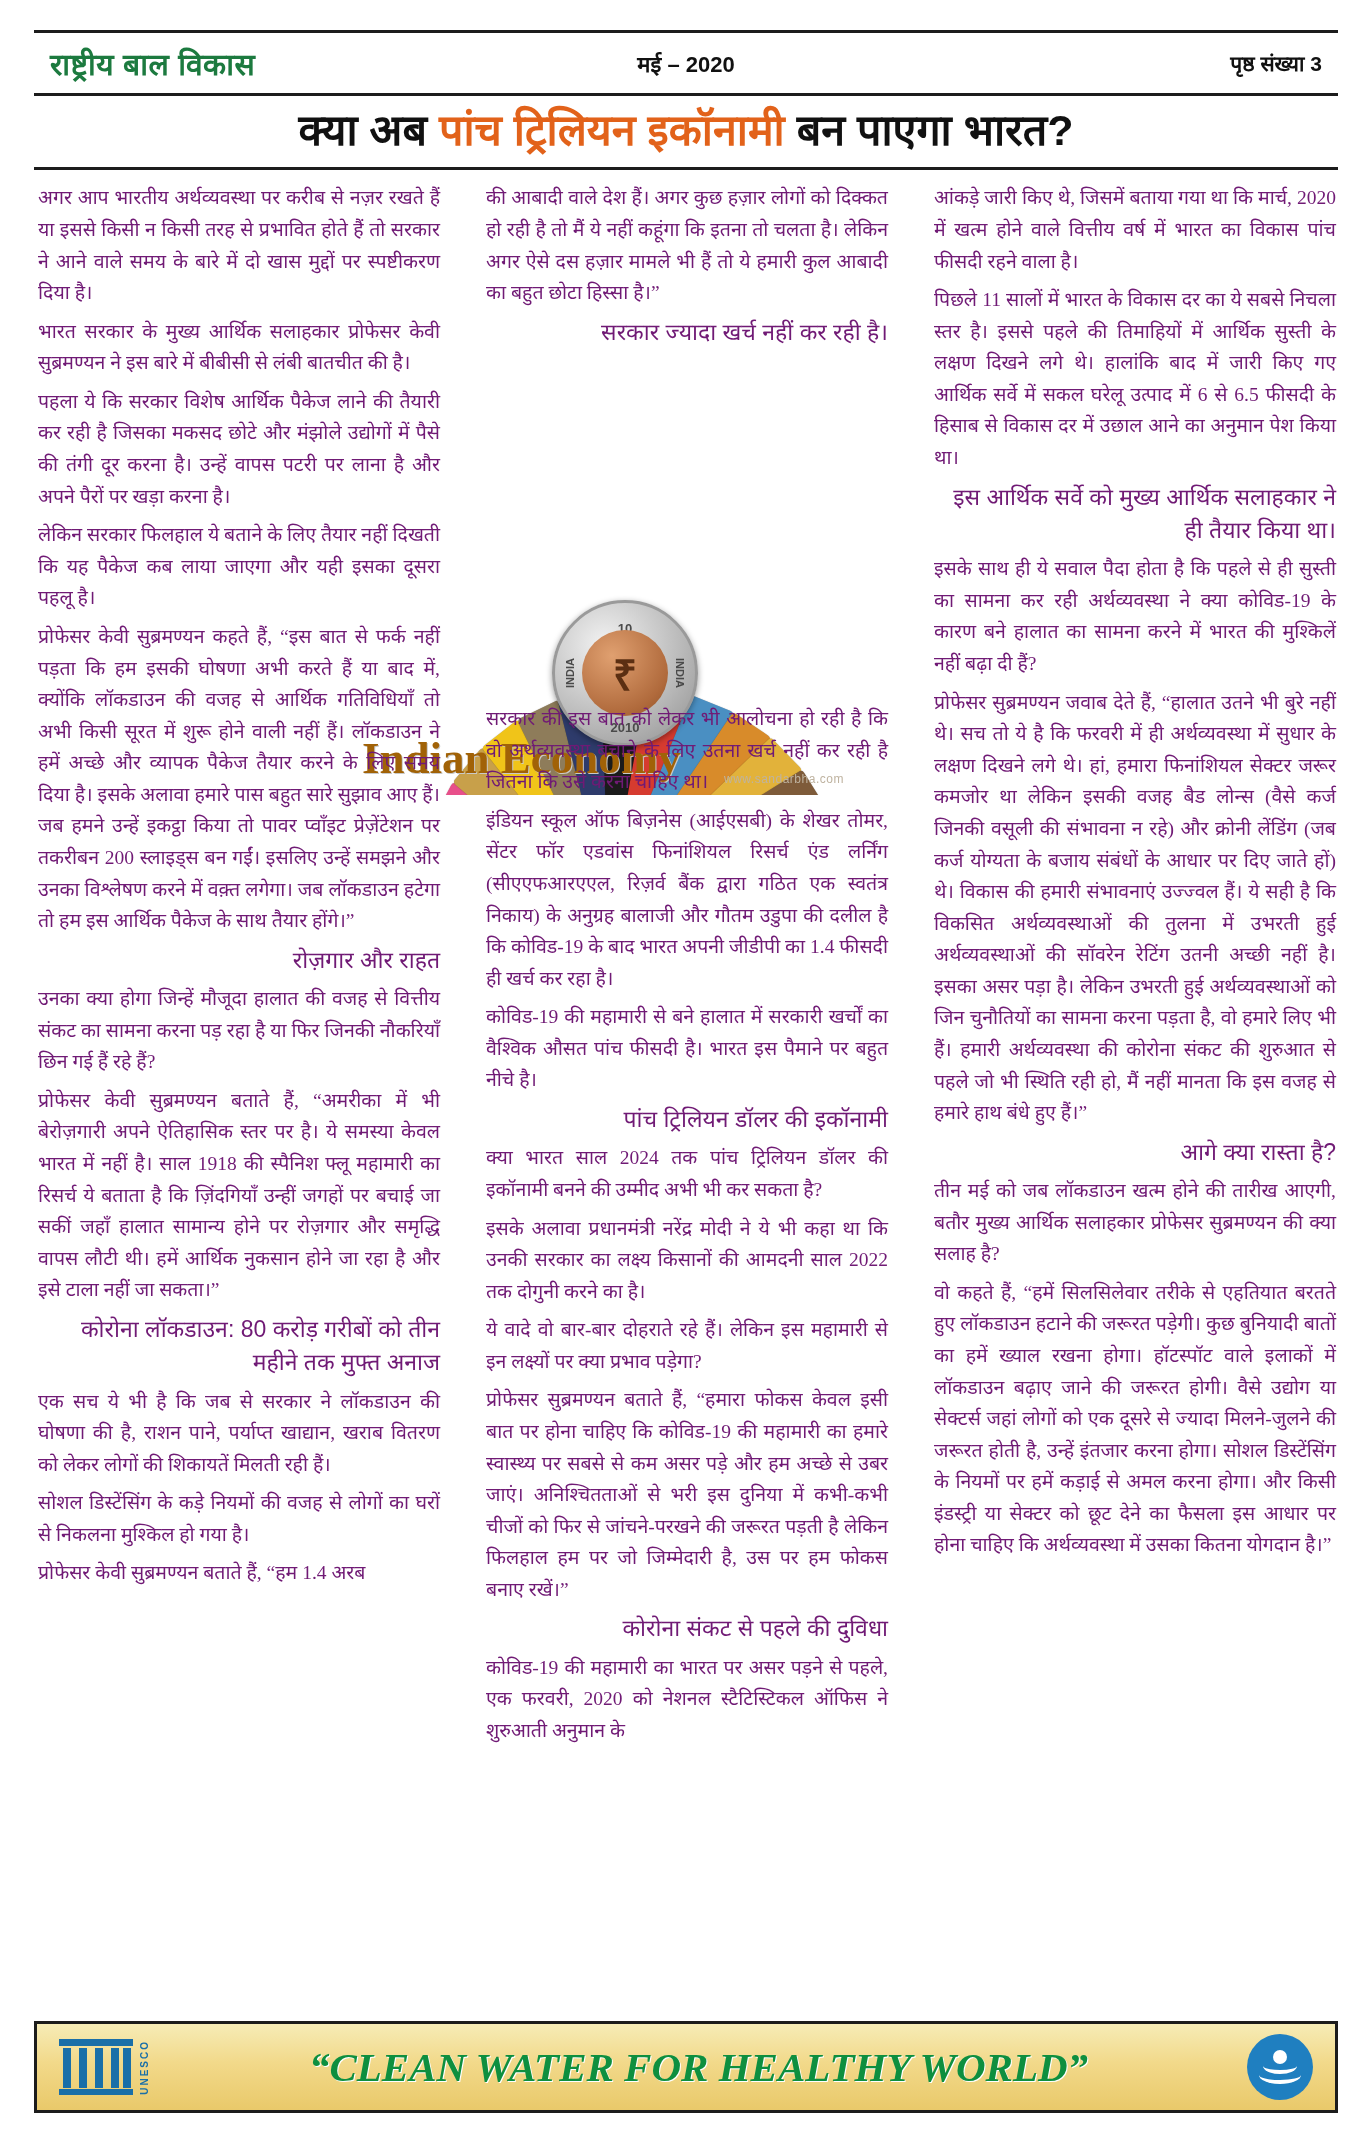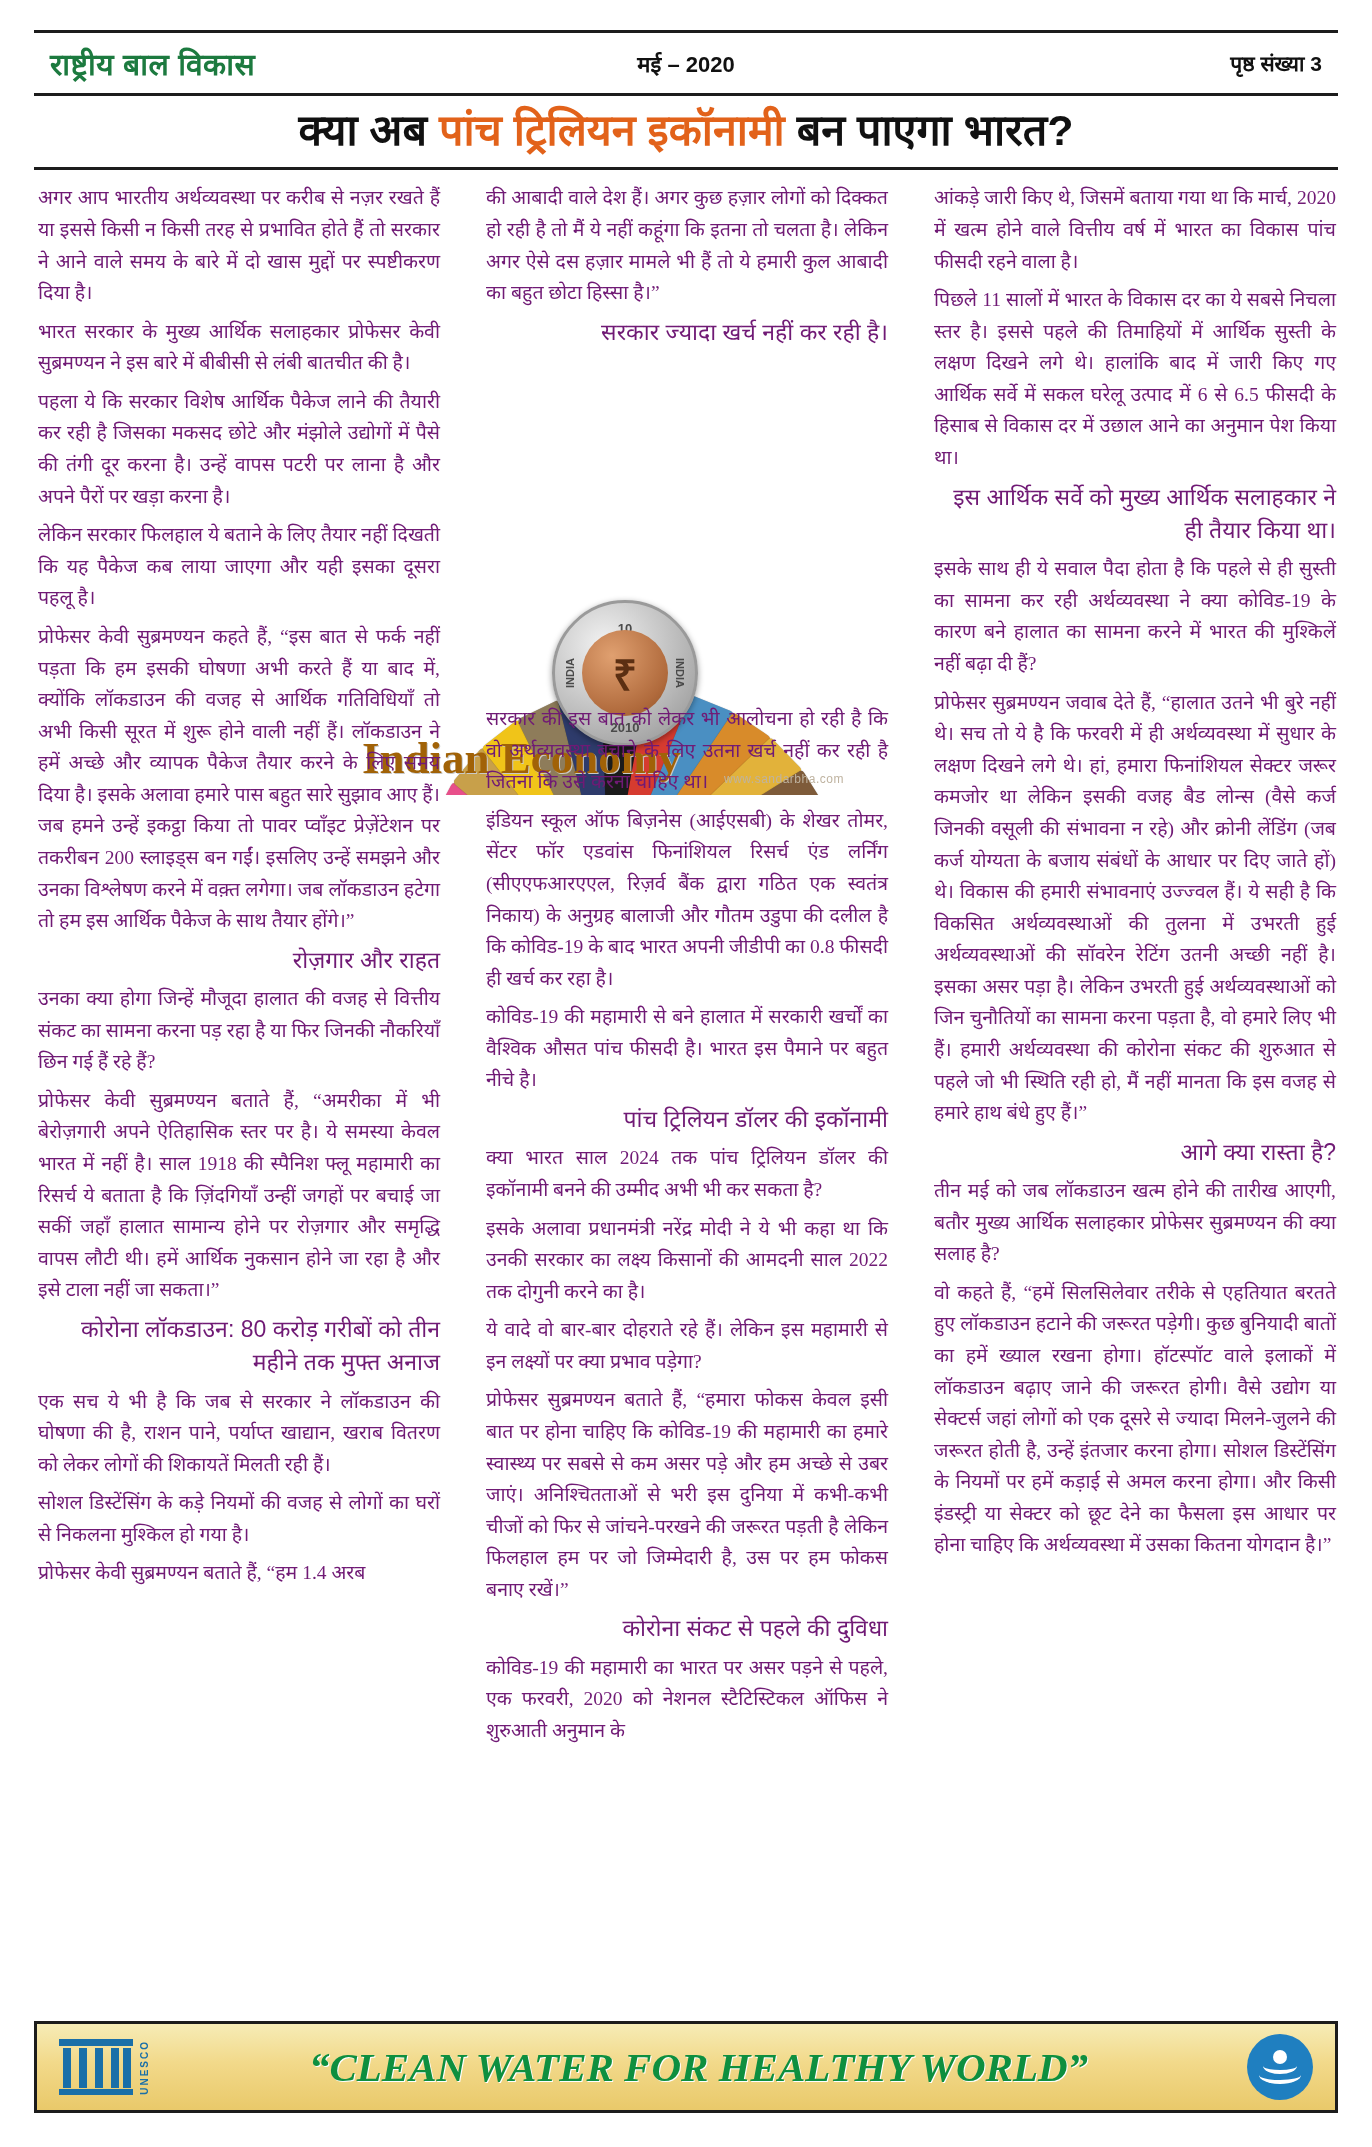--- a/index.html
+++ b/index.html
@@ -358,21 +358,21 @@
       <p>एक सच ये भी है कि जब से सरकार ने लॉकडाउन की घोषणा की है, राशन पाने, पर्याप्त खाद्यान, खराब वितरण को लेकर लोगों की शिकायतें मिलती रही हैं।</p>
       <p>सोशल डिस्टेंसिंग के कड़े नियमों की वजह से लोगों का घरों से निकलना मुश्किल हो गया है।</p>
       <p>प्रोफेसर केवी सुब्रमण्यन बताते हैं, “हम 1.4 अरब</p>
     </div>
 
     <div class="col c2">
       <p>की आबादी वाले देश हैं। अगर कुछ हज़ार लोगों को दिक्कत हो रही है तो मैं ये नहीं कहूंगा कि इतना तो चलता है। लेकिन अगर ऐसे दस हज़ार मामले भी हैं तो ये हमारी कुल आबादी का बहुत छोटा हिस्सा है।”</p>
       <div class="sub">सरकार ज्यादा खर्च नहीं कर रही है।</div>
       <div class="img-gap-mid"></div>
       <p>सरकार की इस बात को लेकर भी आलोचना हो रही है कि वो अर्थव्यवस्था बचाने के लिए उतना खर्च नहीं कर रही है जितना कि उसे करना चाहिए था।</p>
-      <p>इंडियन स्कूल ऑफ बिज़नेस (आईएसबी) के शेखर तोमर, सेंटर फॉर एडवांस फिनांशियल रिसर्च एंड लर्निंग (सीएएफआरएएल, रिज़र्व बैंक द्वारा गठित एक स्वतंत्र निकाय) के अनुग्रह बालाजी और गौतम उडुपा की दलील है कि कोविड-19 के बाद भारत अपनी जीडीपी का 0.8 फीसदी ही खर्च कर रहा है।</p>
+      <p>इंडियन स्कूल ऑफ बिज़नेस (आईएसबी) के शेखर तोमर, सेंटर फॉर एडवांस फिनांशियल रिसर्च एंड लर्निंग (सीएएफआरएएल, रिज़र्व बैंक द्वारा गठित एक स्वतंत्र निकाय) के अनुग्रह बालाजी और गौतम उडुपा की दलील है कि कोविड-19 के बाद भारत अपनी जीडीपी का 1.4 फीसदी ही खर्च कर रहा है।</p>
       <p>कोविड-19 की महामारी से बने हालात में सरकारी खर्चों का वैश्विक औसत पांच फीसदी है। भारत इस पैमाने पर बहुत नीचे है।</p>
       <div class="sub">पांच ट्रिलियन डॉलर की इकॉनामी</div>
       <p>क्या भारत साल 2024 तक पांच ट्रिलियन डॉलर की इकॉनामी बनने की उम्मीद अभी भी कर सकता है?</p>
       <p>इसके अलावा प्रधानमंत्री नरेंद्र मोदी ने ये भी कहा था कि उनकी सरकार का लक्ष्य किसानों की आमदनी साल 2022 तक दोगुनी करने का है।</p>
       <p>ये वादे वो बार-बार दोहराते रहे हैं। लेकिन इस महामारी से इन लक्ष्यों पर क्या प्रभाव पड़ेगा?</p>
       <p>प्रोफेसर सुब्रमण्यन बताते हैं, “हमारा फोकस केवल इसी बात पर होना चाहिए कि कोविड-19 की महामारी का हमारे स्वास्थ्य पर सबसे से कम असर पड़े और हम अच्छे से उबर जाएं। अनिश्चितताओं से भरी इस दुनिया में कभी-कभी चीजों को फिर से जांचने-परखने की जरूरत पड़ती है लेकिन फिलहाल हम पर जो जिम्मेदारी है, उस पर हम फोकस बनाए रखें।”</p>
       <div class="sub">कोरोना संकट से पहले की दुविधा</div>
       <p>कोविड-19 की महामारी का भारत पर असर पड़ने से पहले, एक फरवरी, 2020 को नेशनल स्टैटिस्टिकल ऑफिस ने शुरुआती अनुमान के</p>
     </div>
 

